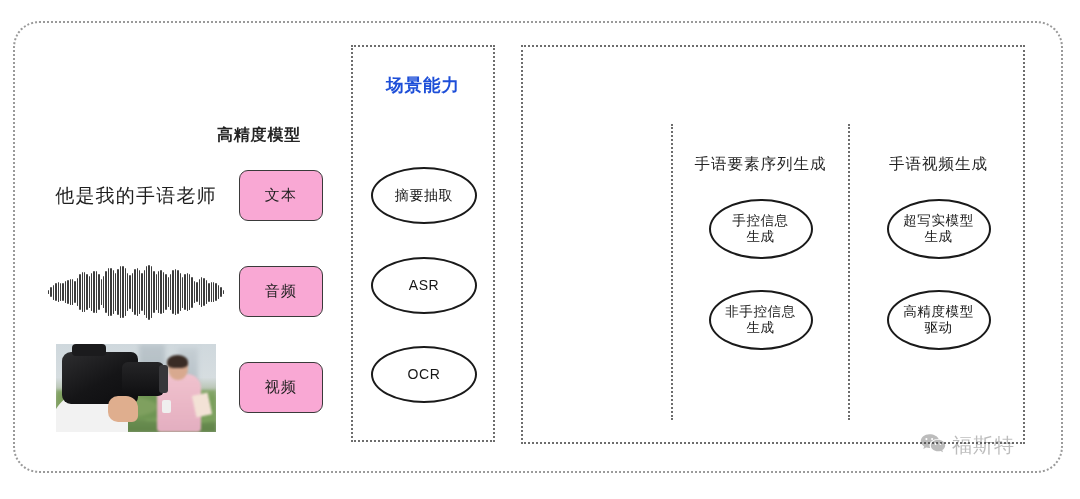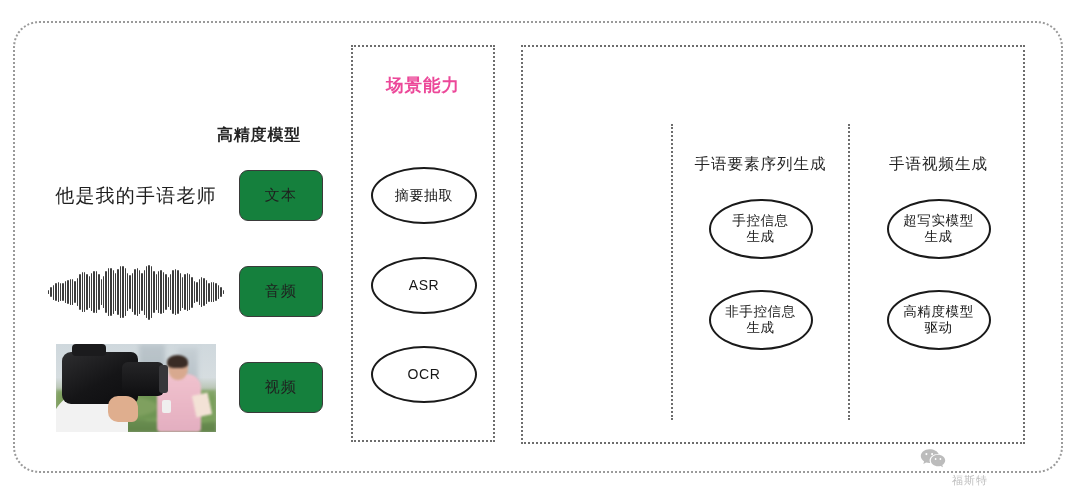--- a/index.html
+++ b/index.html
@@ -51,21 +51,21 @@
   }
 
   .panel-title {
     position: absolute;
     left: 0;
     width: 100%;
     text-align: center;
     font-weight: bold;
     font-size: 17.5px;
     letter-spacing: 1px;
-    color: #ec4899;
+    color: #1d4ed8;
     top: 26px;
   }
 
   
   #input-area {
     position: absolute;
     left: 13px;
     top: 21px;
     width: 338px;
     height: 452px;
@@ -208,21 +208,21 @@
   
   .modality-btn {
     position: absolute;
     left: 226px;
     top: 20px;
     width: 84px;
     height: 51px;
     box-sizing: border-box;
     border: 1.6px solid #3a3a3a;
     border-radius: 9px;
-    background: #15803d;
+    background: #f9a8d4;
     display: flex;
     align-items: center;
     justify-content: center;
     font-size: 15px;
     letter-spacing: 1.2px;
     color: #1f1f1f;
   }
 
   
   #scene-sub {
@@ -306,25 +306,24 @@
   #watermark {
     position: absolute;
     left: 920px;
     top: 432px;
     display: flex;
     align-items: center;
     gap: 6px;
     opacity: 0.34;
   }
   #watermark .wm-text {
-    font-size: 11px;
+    font-size: 20px;
     letter-spacing: 1px;
     color: #3d3d3d;
     white-space: nowrap;
-    margin-top: 41px;
   }
   .wechat-icon { display: block; }
 </style>
 </head>
 <body>
 
 <div id="outer-frame"></div>
 
 <div id="input-area">
 

